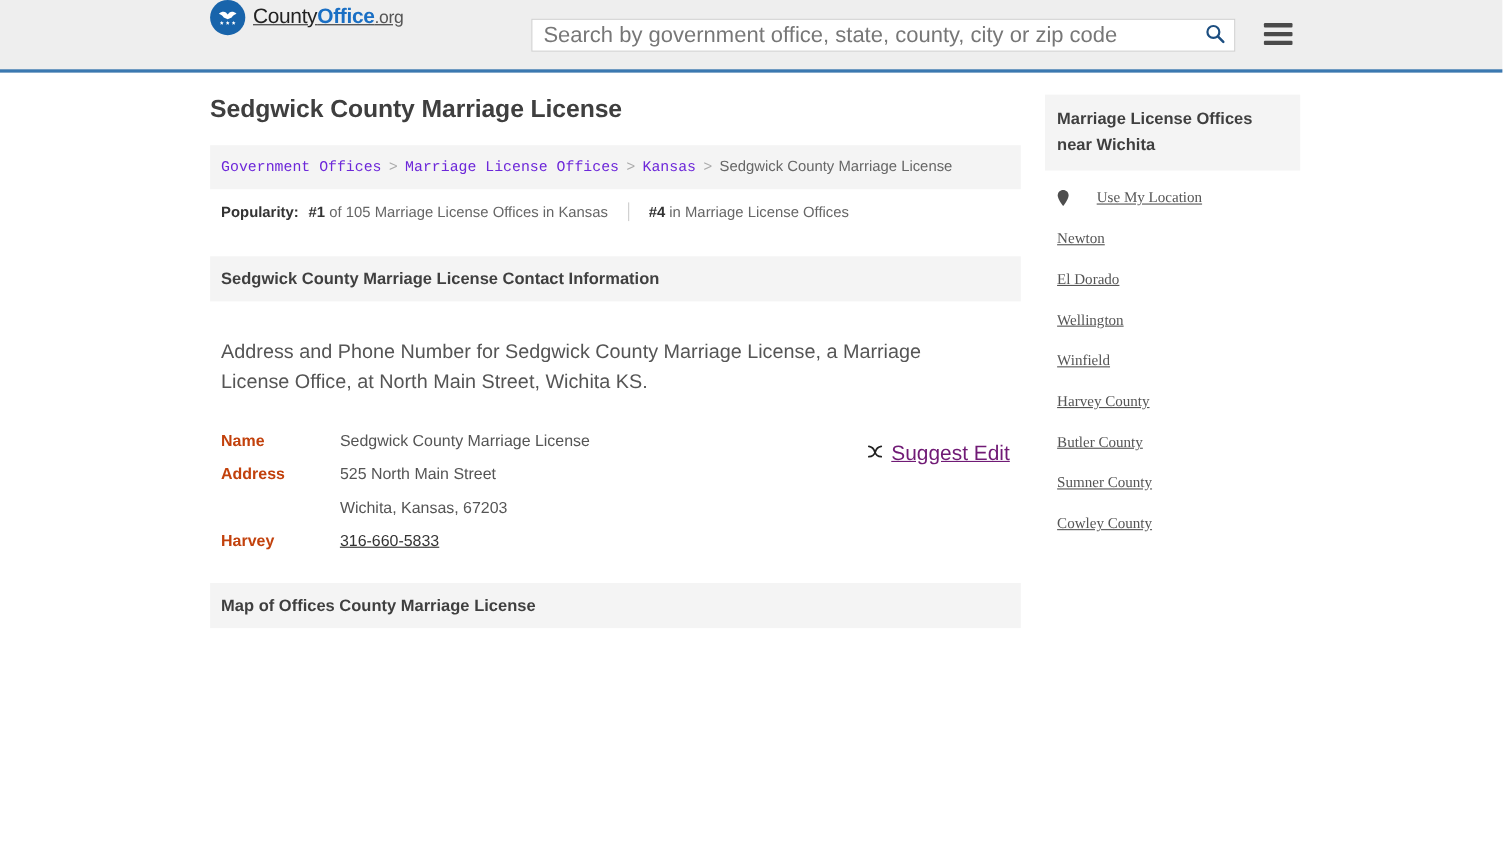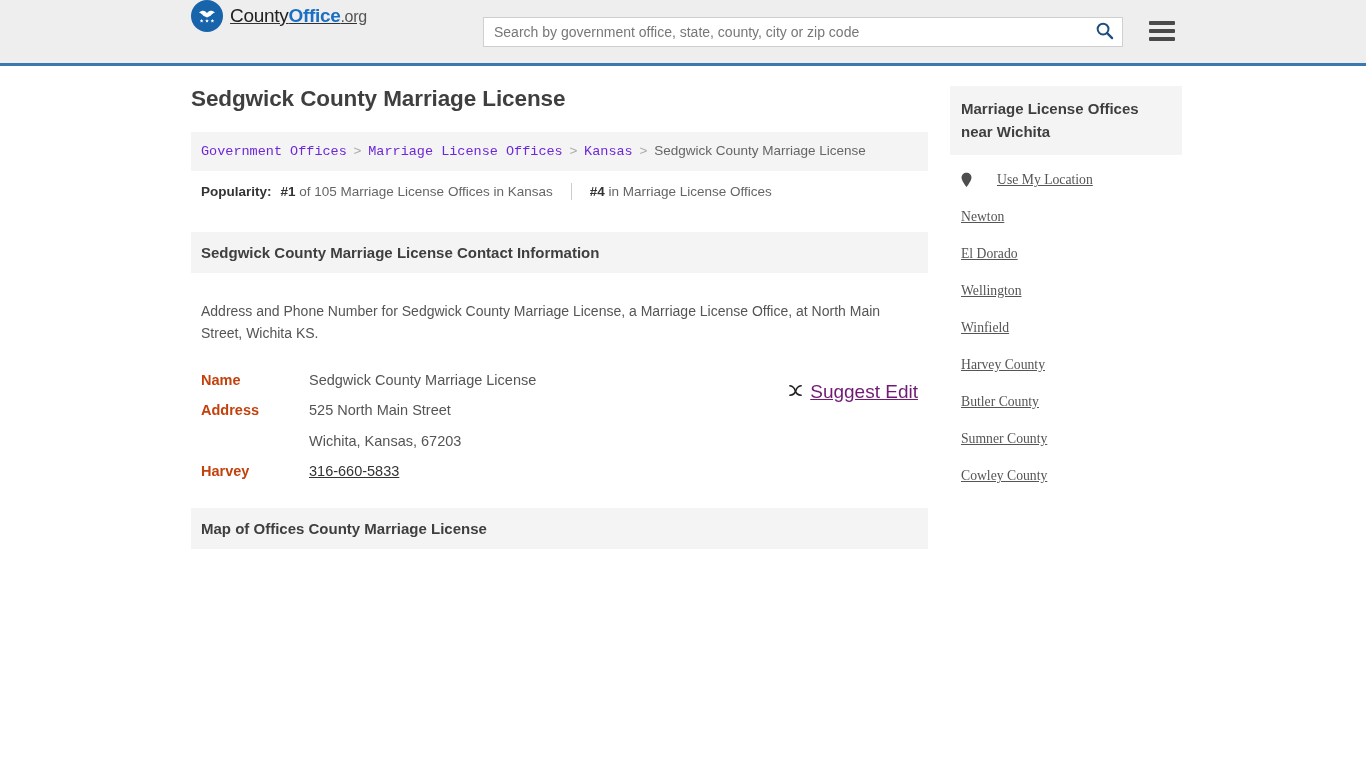--- a/index.html
+++ b/index.html
@@ -71,21 +71,21 @@
     display: flex;
     align-items: center;
   }
   .search-input {
     flex: 1;
     border: none;
     outline: none;
     height: 100%;
     padding: 0 10px;
     font-family: "Liberation Sans", sans-serif;
-    font-size: 14px;
+    font-size: 20px;
     color: #555;
     background: transparent;
   }
   .search-input::placeholder { color: #777; opacity: 1; }
   .search-btn {
     width: 36px; height: 100%;
     background: transparent;
     border: none;
     cursor: pointer;
     display: flex;
@@ -174,21 +174,21 @@
   .section-bar {
     background: #f4f4f4;
     padding: 12px 10px;
     font-size: 15px;
     font-weight: bold;
     color: #3f3f3f;
     margin-top: 22px;
   }
   .section-desc {
     padding: 14px 10px 6px 10px;
-    font-size: 14px;
+    font-size: 18px;
     color: #555;
     line-height: 1.55;
     max-width: 700px;
   }
 
   
   .info-table {
     margin-top: 10px;
     position: relative;
   }

